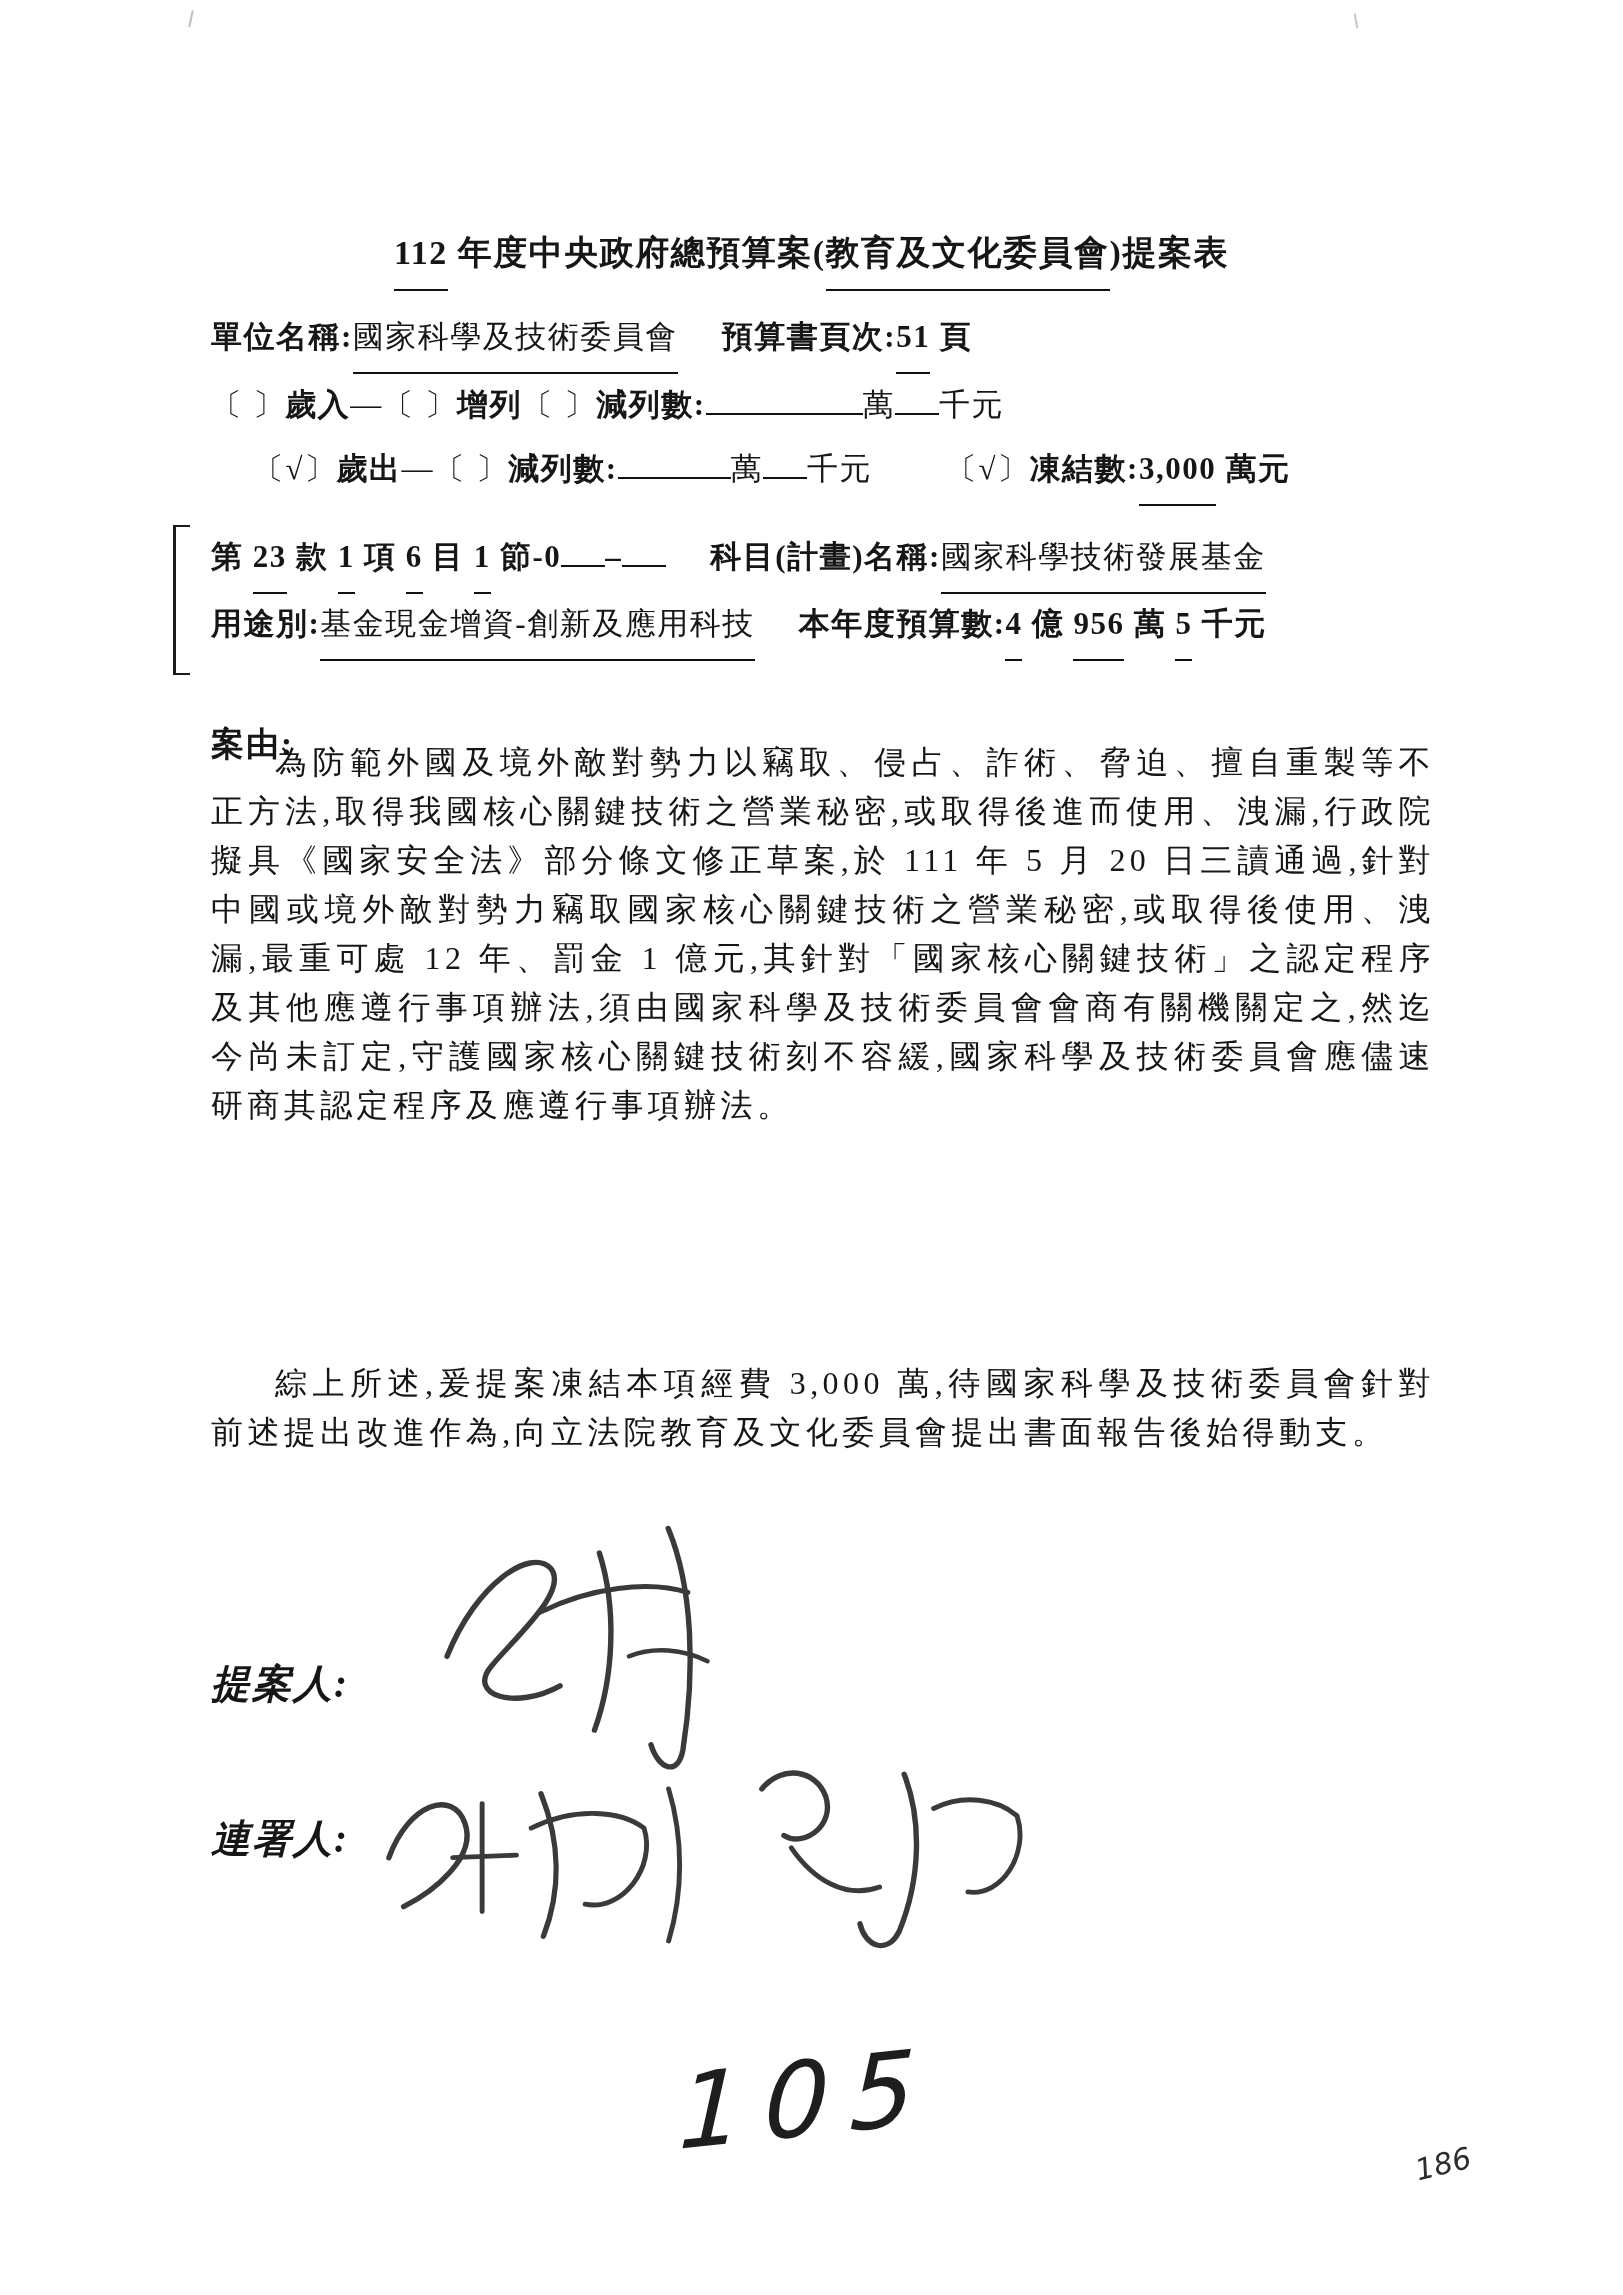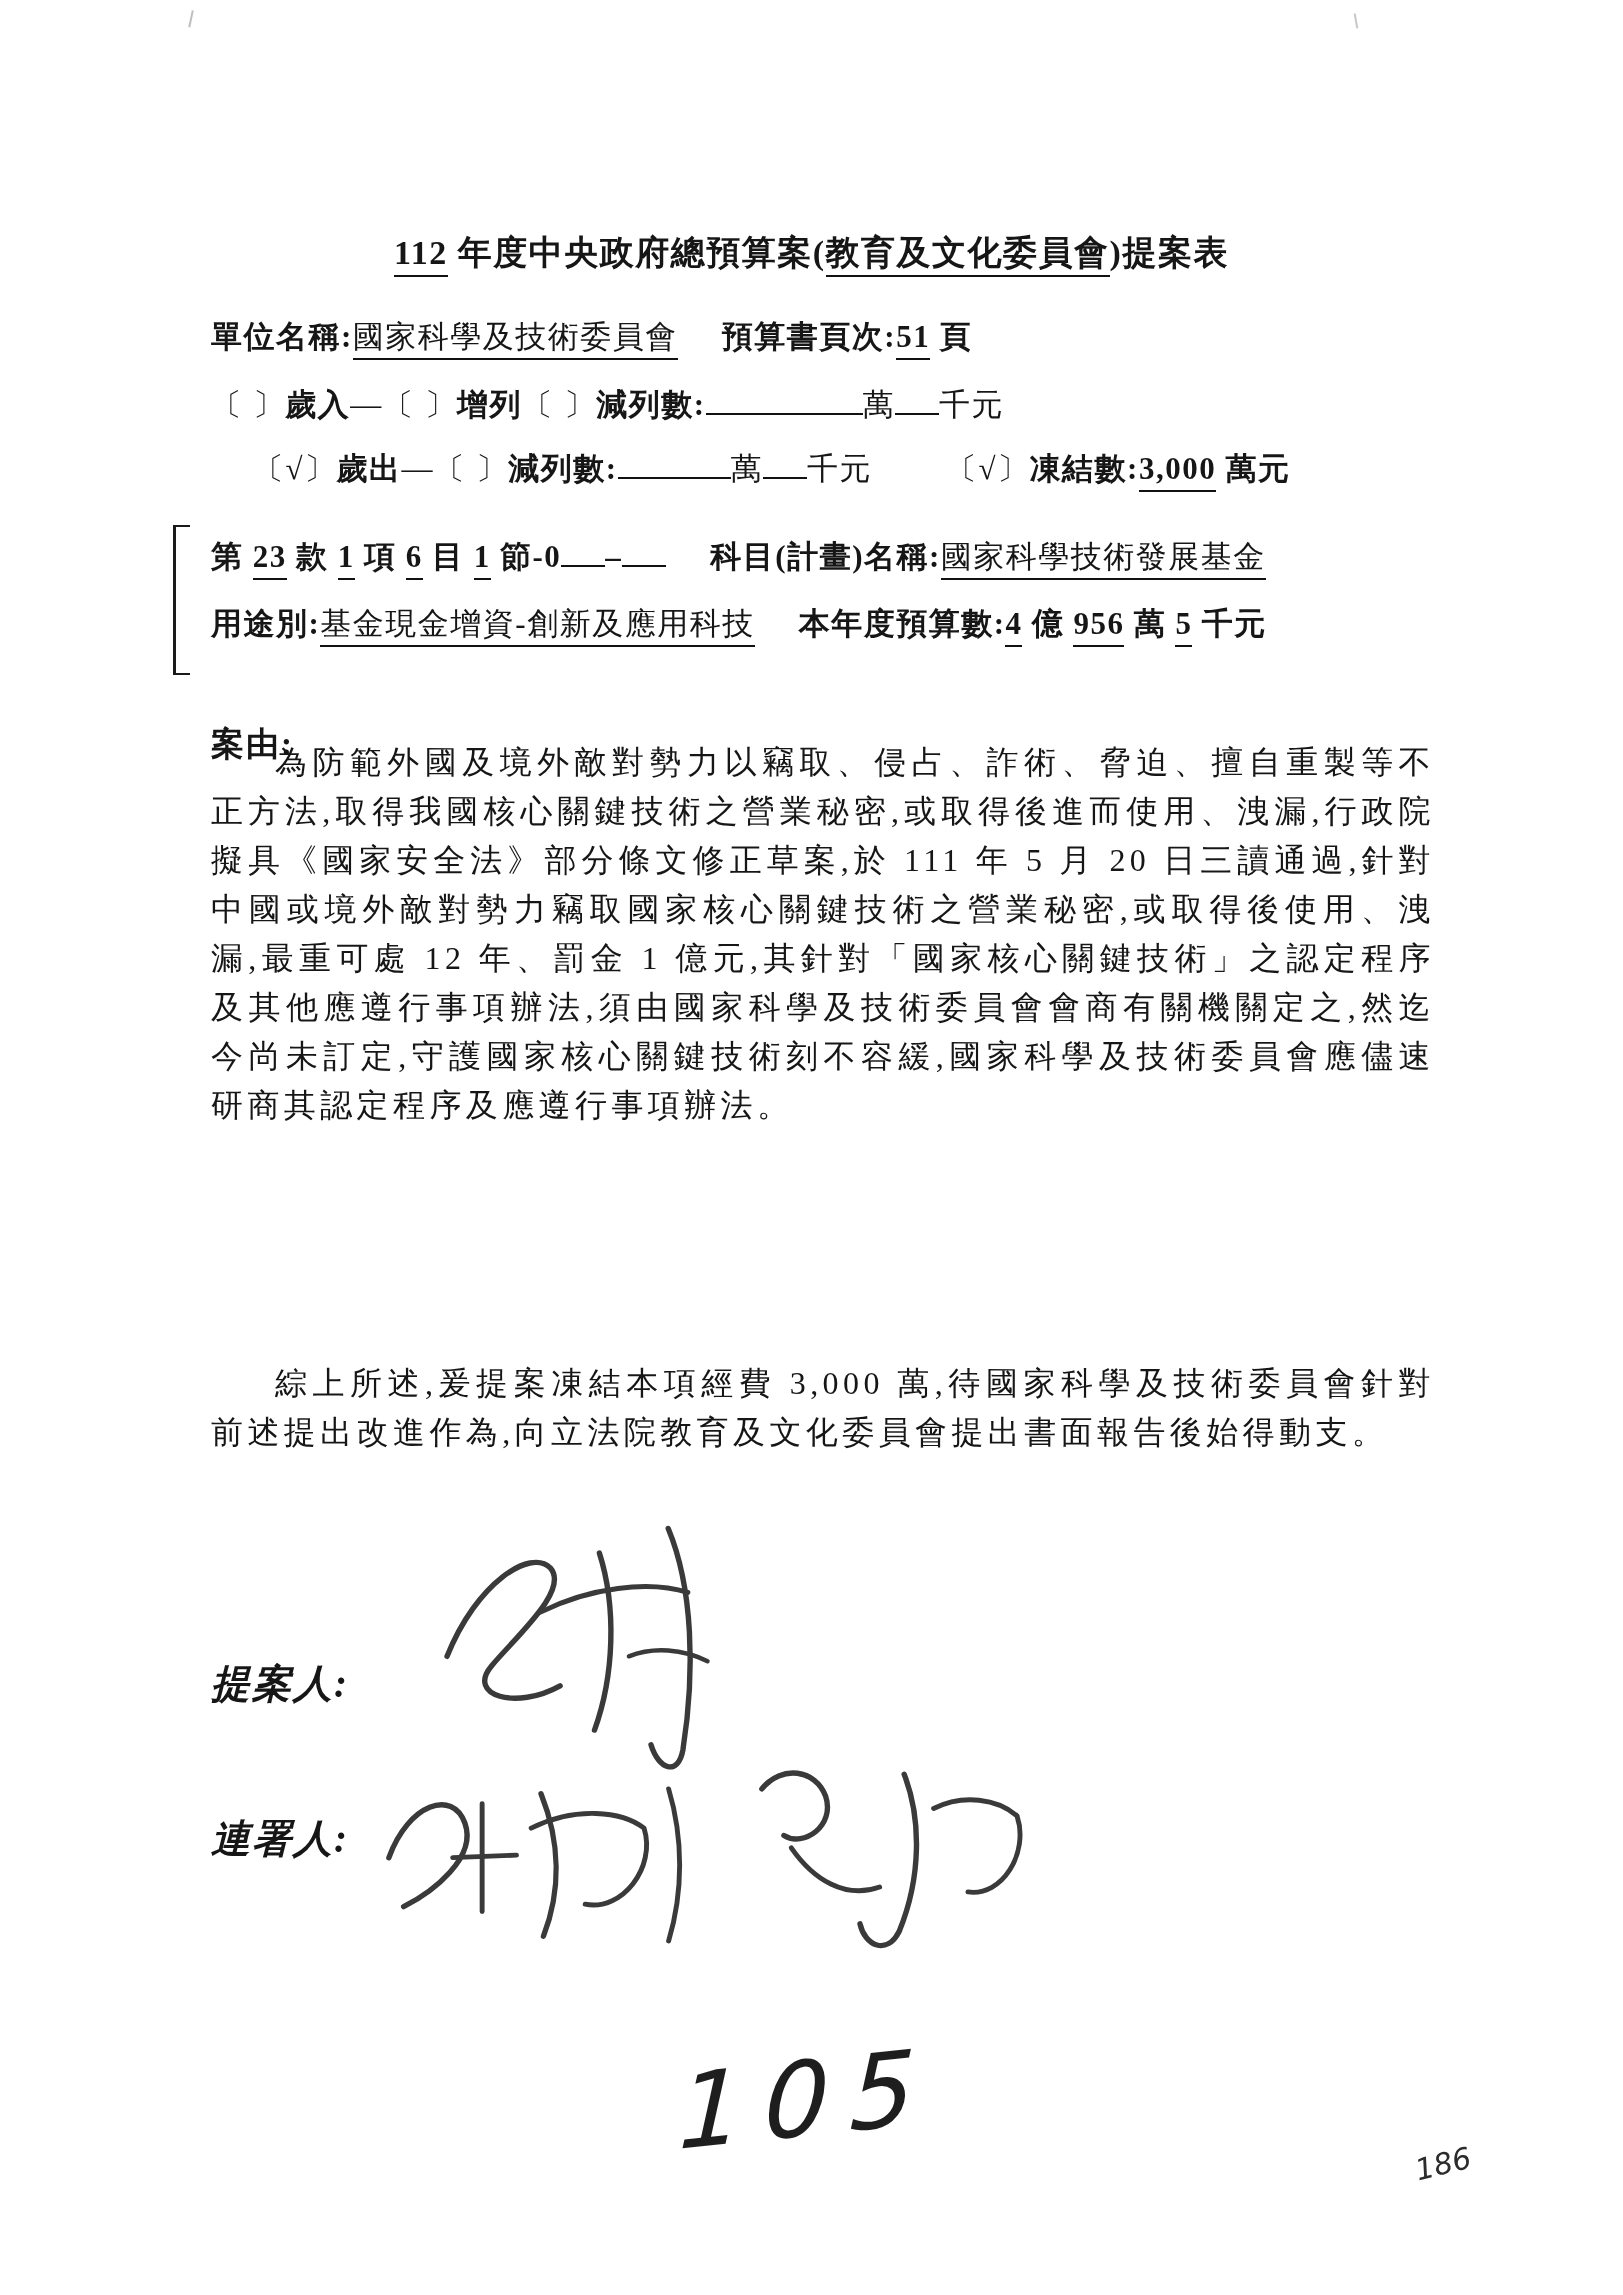--- a/index.html
+++ b/index.html
@@ -16,21 +16,21 @@
     position:absolute; top:230px; left:0; right:0;
     text-align:center;
     font-size:34px; font-weight:700; letter-spacing:1.5px;
     white-space:nowrap;
   }
   .line {
     position:absolute; left:211px;
     font-size:31px; letter-spacing:1.5px; white-space:nowrap;
   }
   .b { font-weight:700; }
-  .u { border-bottom:2.5px solid #111; padding-bottom:4px; }
+  .u { border-bottom:2.5px solid #111; padding-bottom:18px; }
   .blank { display:inline-block; vertical-align:baseline; border-bottom:2.5px solid #111; height:28.5px; }
   .w90  { width:44px; }
   .w230 { width:113px; }
   .w320 { width:157px; }
   .gap-lg { display:inline-block; width:74px; }
   .gap-md { display:inline-block; width:44px; }
   .bracket {
     position:absolute; left:173px; top:525px;
     width:16.7px; height:150px;
     border-left:3.4px solid #1b1b1b;

